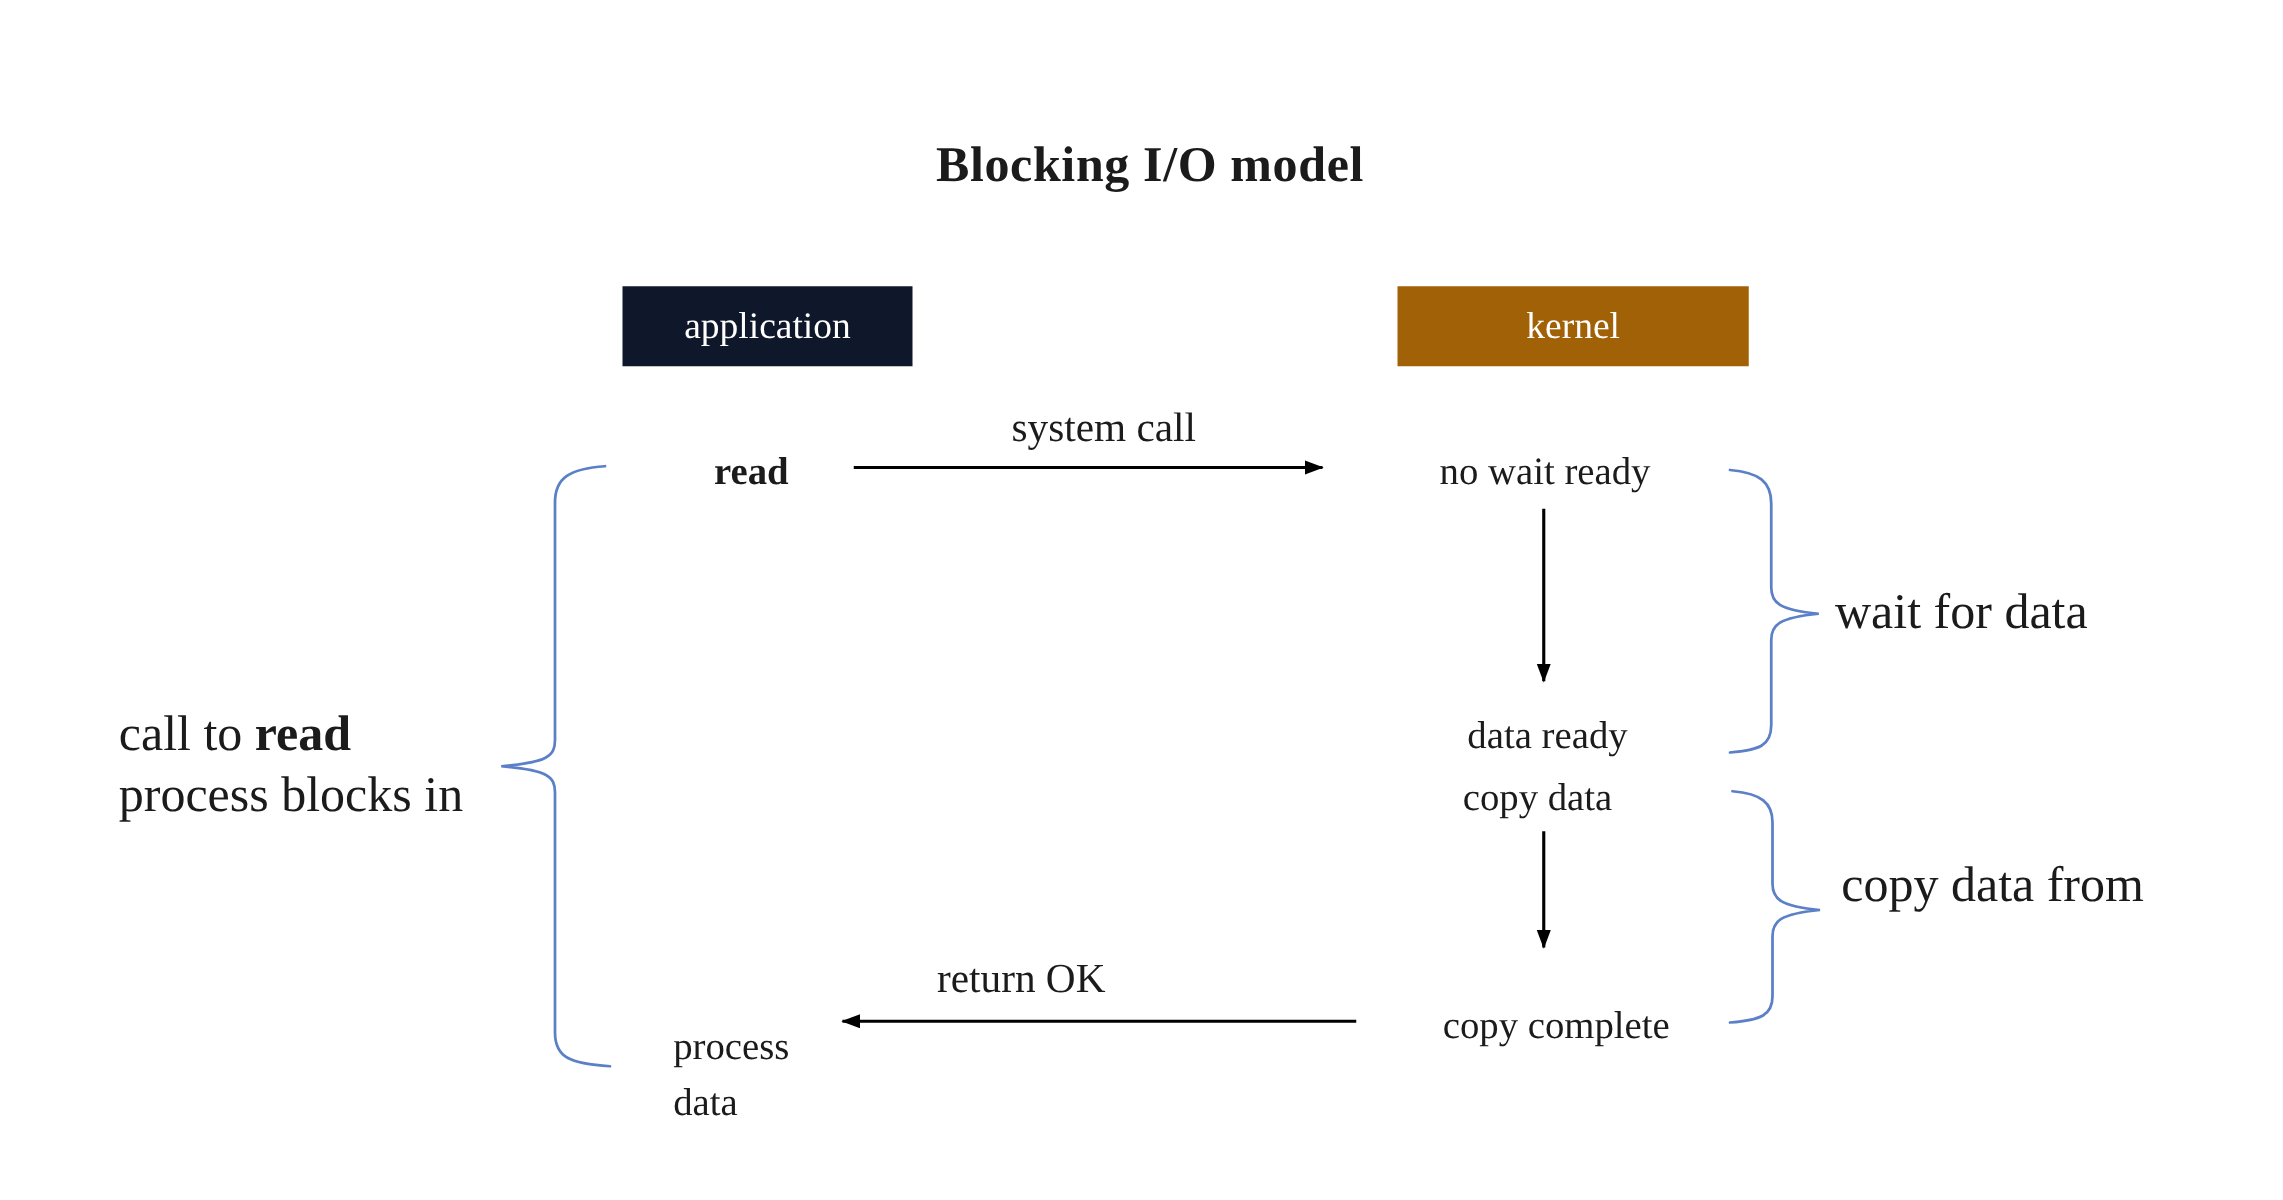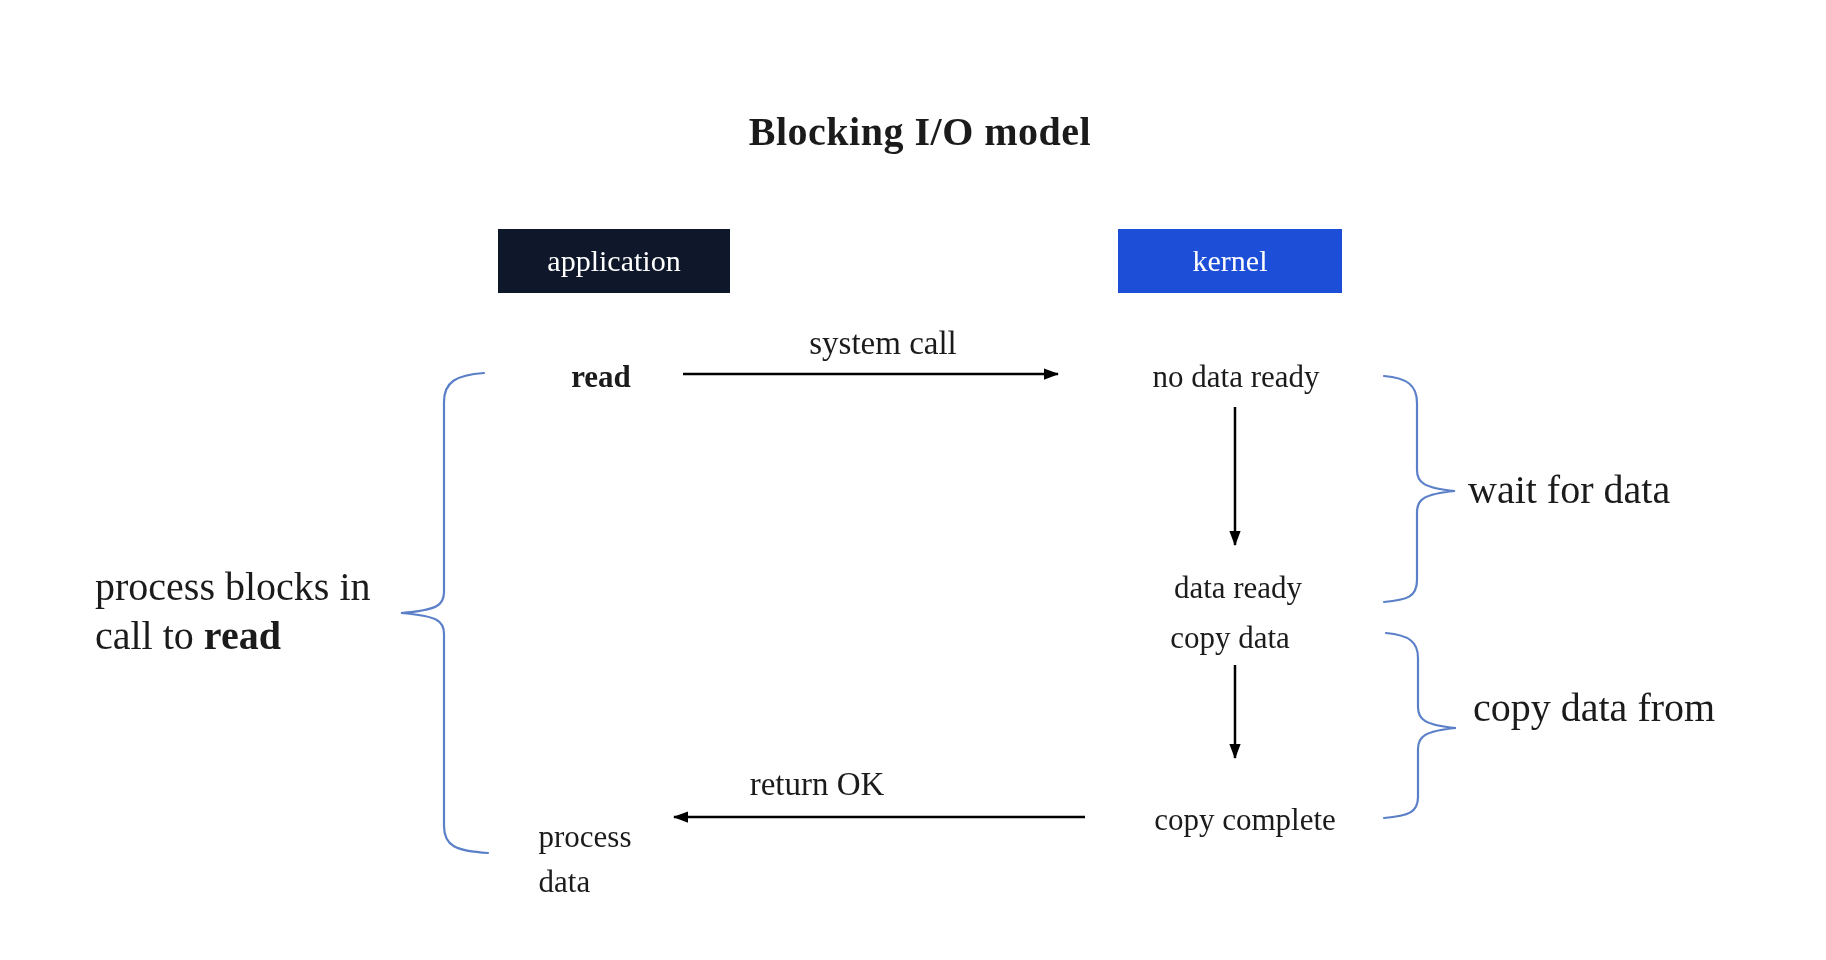--- a/index.html
+++ b/index.html
@@ -74,46 +74,46 @@
     <path class="brace" d="M 1384,376 C 1407,378 1417,385 1417,403 L 1417,470 C 1417,482 1423,488 1455,491 C 1423,494 1417,500 1417,512 L 1417,580 C 1417,597 1407,600 1384,602"></path>
 
     <path class="brace" d="M 1386,633 C 1409,635 1418,642 1418,658 L 1418,707 C 1418,719 1424,725 1456,728 C 1424,731 1418,737 1418,749 L 1418,797 C 1418,812 1409,816 1384,818"></path>
   </svg>
 
   <div class="abs center title" style="left:920px; top:131px;">Blocking I/O model</div>
 
   <div class="abs colbox" style="left: 498px; top: 229px; width: 232px; height: 64px; background: #0f172a;">
     <span>application</span>
   </div>
-  <div class="abs colbox" style="left: 1118px; top: 229px; width: 224px; height: 64px; background: #1d4ed8;">
+  <div class="abs colbox" style="left: 1118px; top: 229px; width: 281px; height: 64px; background: #a16207;">
     <span>kernel</span>
   </div>
 
   <div class="abs center node bold" style="left:601px; top:377px;">read</div>
 
   <div class="abs center arrow-label" style="left:883px; top:343px;">system call</div>
 
-  <div class="abs center node" style="left:1236px; top:377px;">no data ready</div>
+  <div class="abs center node" style="left:1236px; top:377px;">no wait ready</div>
 
   <div class="abs center node" style="left:1238px; top:588px;">data ready</div>
 
   <div class="abs center node" style="left:1230px; top:638px;">copy data</div>
 
   <div class="abs center node" style="left:1245px; top:820px;">copy complete</div>
 
   <div class="abs center arrow-label" style="left:817px; top:784px;">return OK</div>
 
   <div class="abs hcenter node" style="left:585px; top:814px; text-align:left; line-height:45px;">
     <div>process</div>
     <div>data</div>
   </div>
 
   <div class="abs side-note" style="left:95px; top:562px;">
+    <div><span>call to </span><span class="bold">read</span></div>
     <div>process blocks in</div>
-    <div><span>call to </span><span class="bold">read</span></div>
   </div>
 
   <div class="abs vcenter side-note" style="left:1468px; top:489px;">wait for data</div>
 
   <div class="abs side-note" style="left:1473px; top:684px; line-height:47px;">
     <div>copy data from</div>
   </div>
 
 </div>
 

